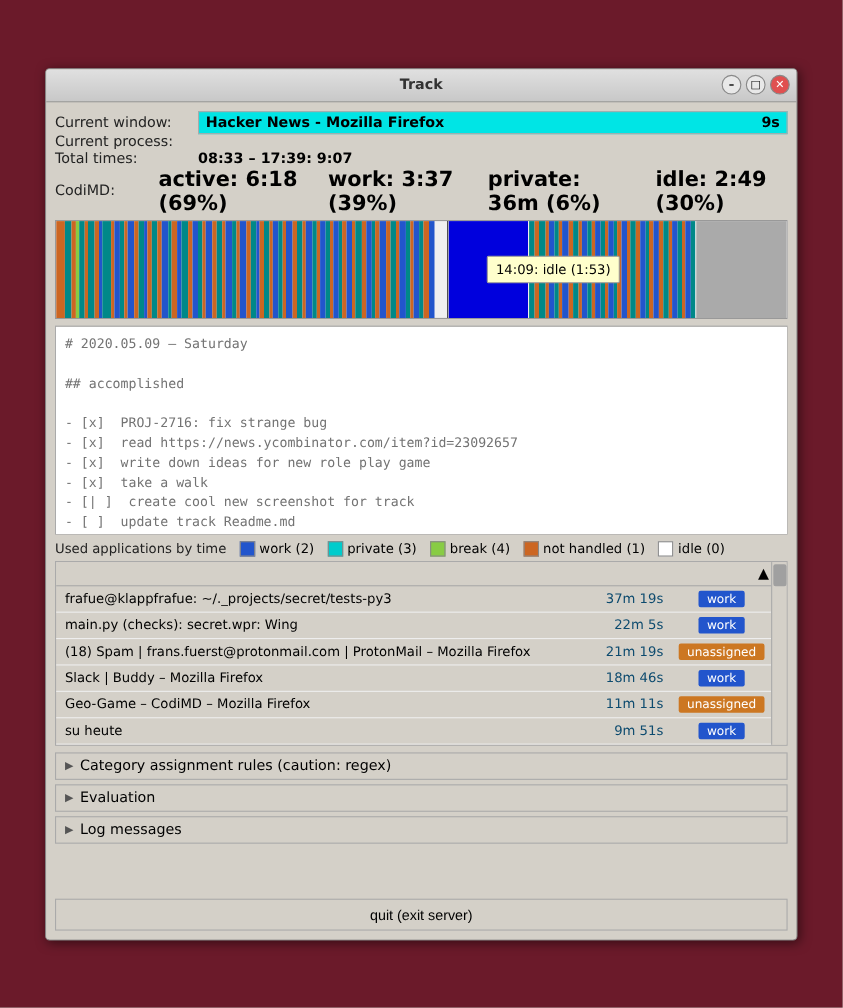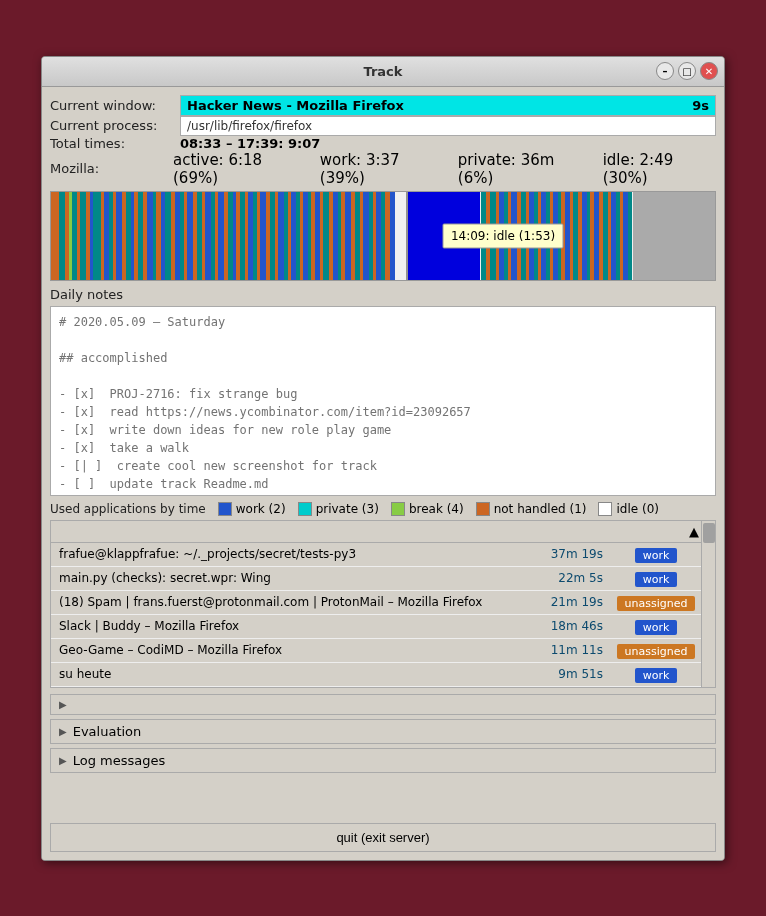--- a/index.html
+++ b/index.html
@@ -101,21 +101,22 @@
       margin-bottom: 4px;
     }
     .shares-label {
       width: 130px;
       font-size: 13px;
       color: #222;
     }
     .shares-values {
       display: flex;
       gap: 16px;
-      font-size: 15px;
+      font-size: 19px;
+      font-weight: bold;
     }
 
     
     .timeline-container {
       background: #f0f0f0;
       border: 1px solid #999;
       height: 90px;
       margin-bottom: 6px;
       position: relative;
       overflow: hidden;
@@ -268,32 +269,31 @@
       <span class="info-label">Current window:</span>
       <div class="info-value-window">
         <span>Hacker News - Mozilla Firefox</span>
         <span>9s</span>
       </div>
     </div>
 
     
     <div class="info-row">
       <span class="info-label">Current process:</span>
-      <div class="info-value-process">/usr/lib/firefox/firefox</div>
     </div>
 
     
     <div class="info-row">
       <span class="info-label">Total times:</span>
       <span class="info-value-times">08:33 – 17:39: 9:07</span>
     </div>
 
     
     <div class="shares-row">
-      <span class="shares-label">Mozilla:</span>
+      <span class="shares-label">CodiMD:</span>
       <div class="shares-values">
         <span>active: 6:18 (69%)</span>
         <span>work: 3:37 (39%)</span>
         <span>private: 36m (6%)</span>
         <span>idle: 2:49 (30%)</span>
       </div>
     </div>
 
     
     <div class="timeline-container">
@@ -420,21 +420,20 @@
         <rect x="577" y="0" width="4" height="90" fill="#008888"></rect>
 
         <rect x="582" y="0" width="140" height="90" fill="#aaaaaa"></rect>
 
         <rect x="392" y="32" width="120" height="24" fill="#ffffcc" stroke="#999" stroke-width="1" rx="1"></rect>
         <text x="452" y="48" text-anchor="middle" font-size="12" fill="#000">14:09: idle (1:53)</text>
       </svg>
     </div>
 
     
-    <div class="section-label">Daily notes</div>
     <div class="notes-container">
       <pre class="notes-text"># 2020.05.09 – Saturday
 
 ## accomplished
 
 - [x]  PROJ-2716: fix strange bug
 - [x]  read https://news.ycombinator.com/item?id=23092657
 - [x]  write down ideas for new role play game
 - [x]  take a walk
 - [| ]  create cool new screenshot for track
@@ -525,20 +524,21 @@
       <div style="width:14px;background:#d4d0c8;border-left:1px solid #aaa;display:flex;flex-direction:column;align-items:center;">
         <div style="width:12px;height:20px;background:#a0a0a0;margin-top:2px;border-radius:2px;"></div>
       </div>
     </div>
 
     
     <div id="collapsibles">
         <div class="collapsible-section">
     <div class="collapsible-header">
       <span class="collapsible-arrow">▶</span>
+      <span>Category assignment rules (caution: regex)</span>
     </div>
   </div>
         <div class="collapsible-section">
     <div class="collapsible-header">
       <span class="collapsible-arrow">▶</span>
       <span>Evaluation</span>
     </div>
   </div>
         <div class="collapsible-section">
     <div class="collapsible-header">

